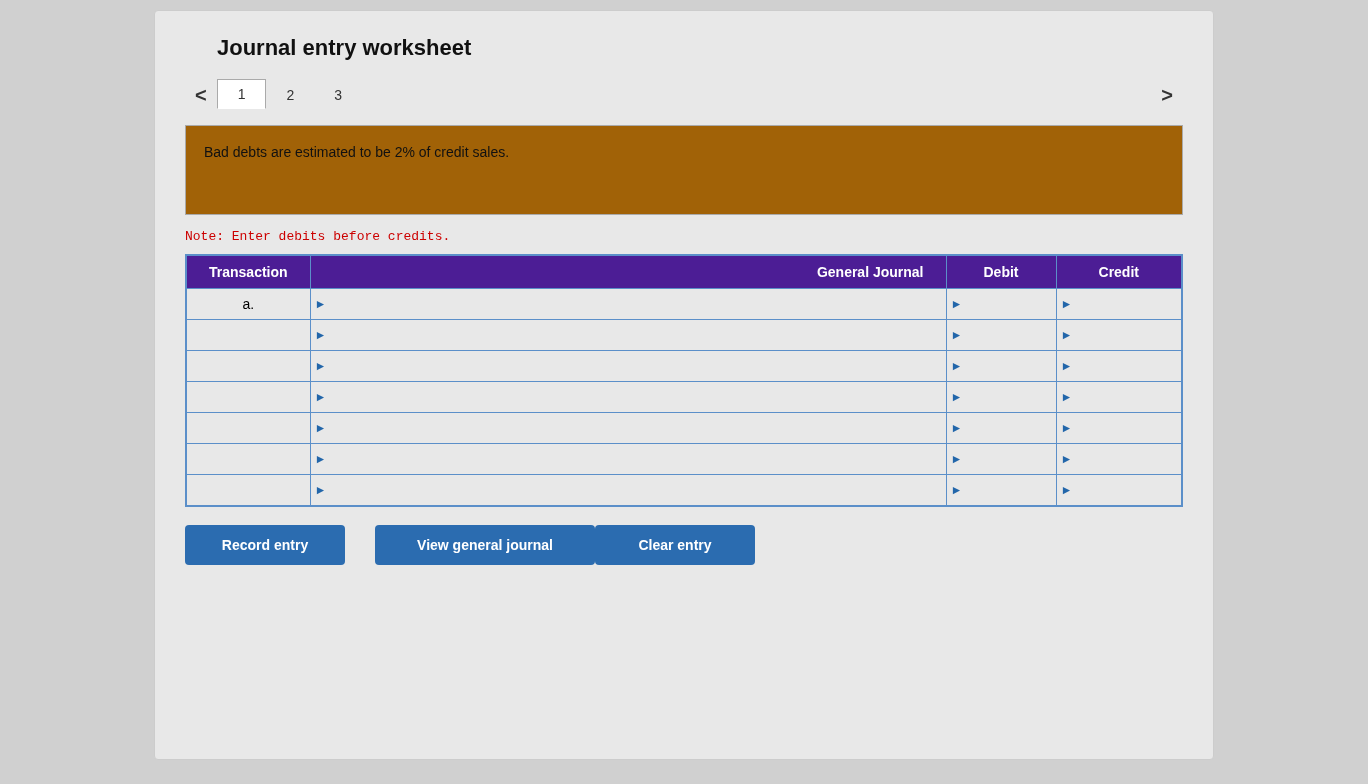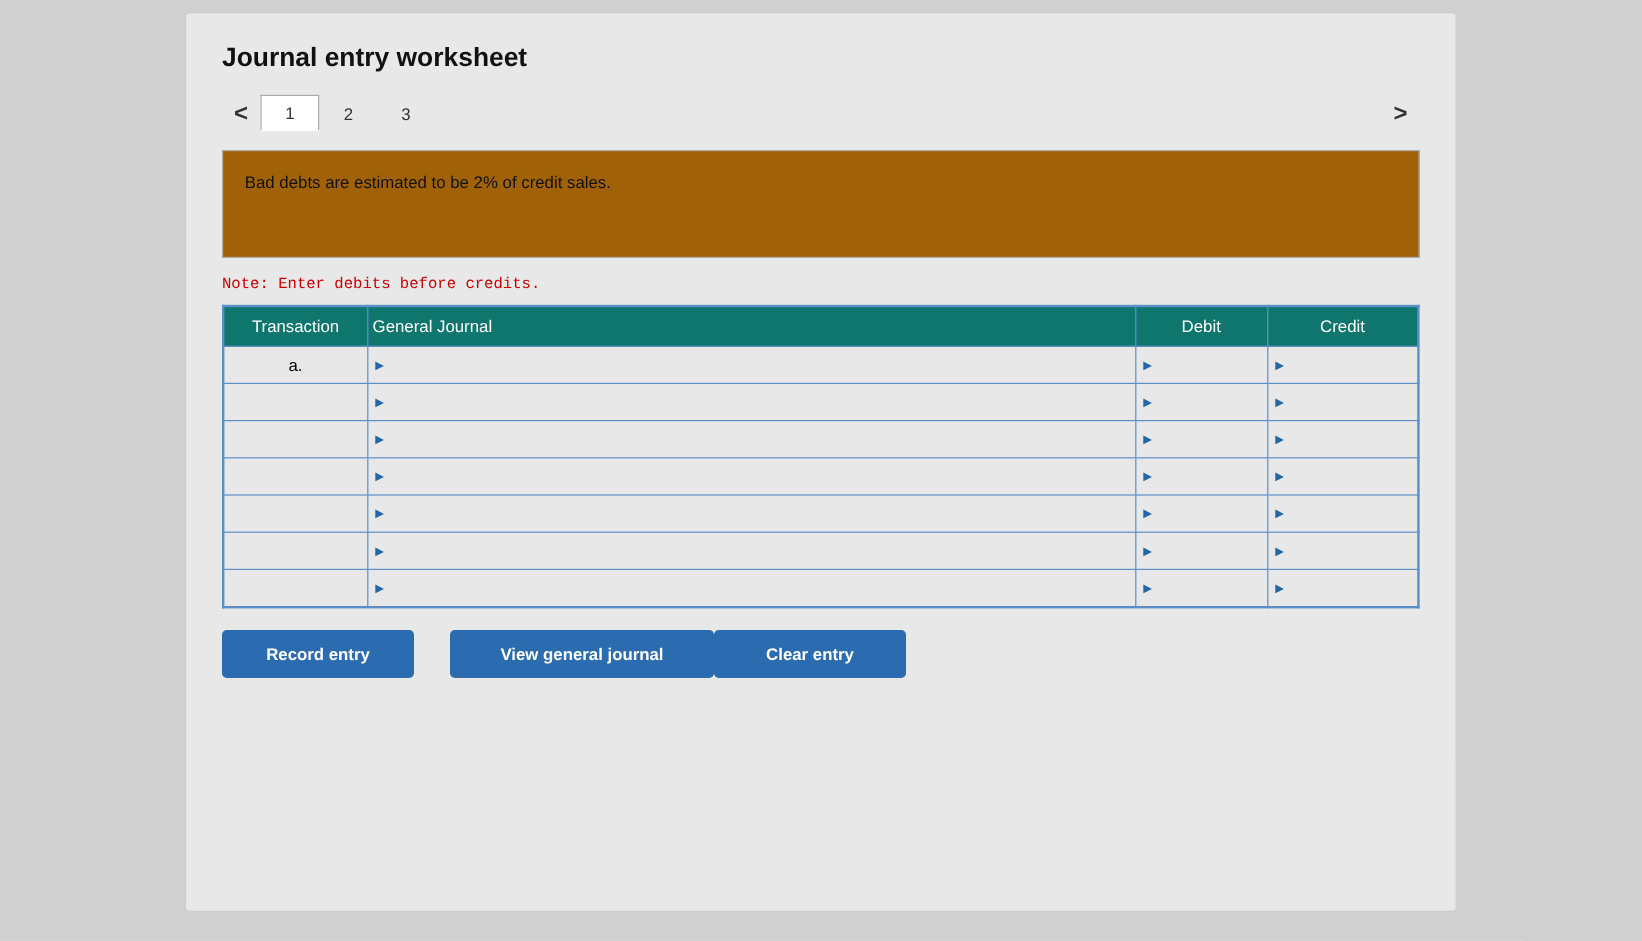--- a/index.html
+++ b/index.html
@@ -26,20 +26,21 @@
       padding: 24px 30px 30px 30px;
       width: 1060px;
       min-height: 750px;
     }
 
     .page-title {
       font-size: 22px;
       font-weight: bold;
       color: #111;
       margin-bottom: 18px;
+      margin-left: 32px;
     }
 
     .tabs-row {
       display: flex;
       align-items: flex-end;
       margin-bottom: 16px;
       gap: 0;
     }
 
     .nav-arrow {
@@ -100,36 +101,36 @@
     }
 
     
     .journal-table {
       width: 100%;
       border-collapse: collapse;
       border: 2px solid #5b8fc9;
     }
 
     .journal-table th {
-      background-color: #0f766e;
+      background-color: #4c1d95;
       color: #fff;
-      font-weight: normal;
-      font-size: 14px;
-      padding: 8px 4px;
+      font-weight: bold;
+      font-size: 14px;
+      padding: 8px 22px;
       border: 1px solid #5b8fc9;
       text-align: center;
     }
 
     .journal-table th.transaction-col {
       width: 120px;
       text-align: center;
     }
 
     .journal-table th.journal-col {
-      text-align: left;
+      text-align: right;
     }
 
     .journal-table th.debit-col {
       width: 110px;
       text-align: center;
     }
 
     .journal-table th.credit-col {
       width: 126px;
       text-align: center;

